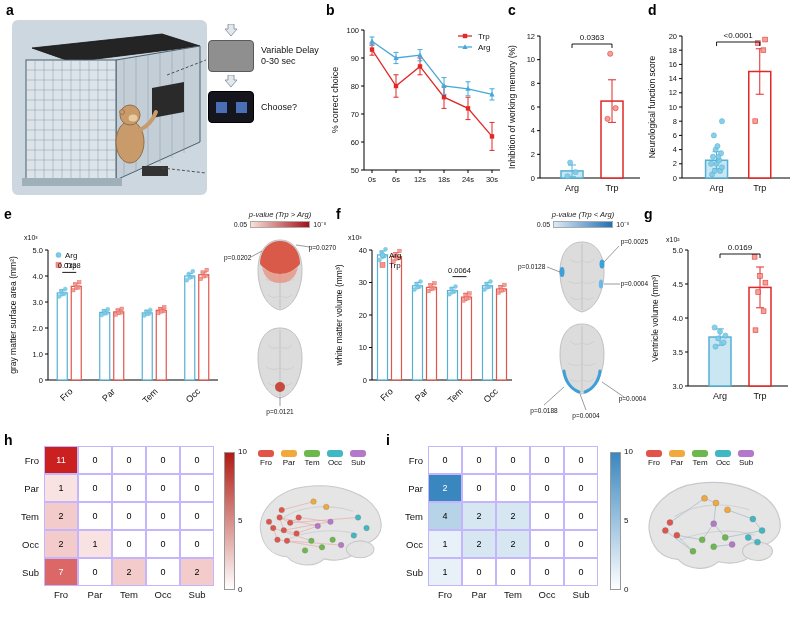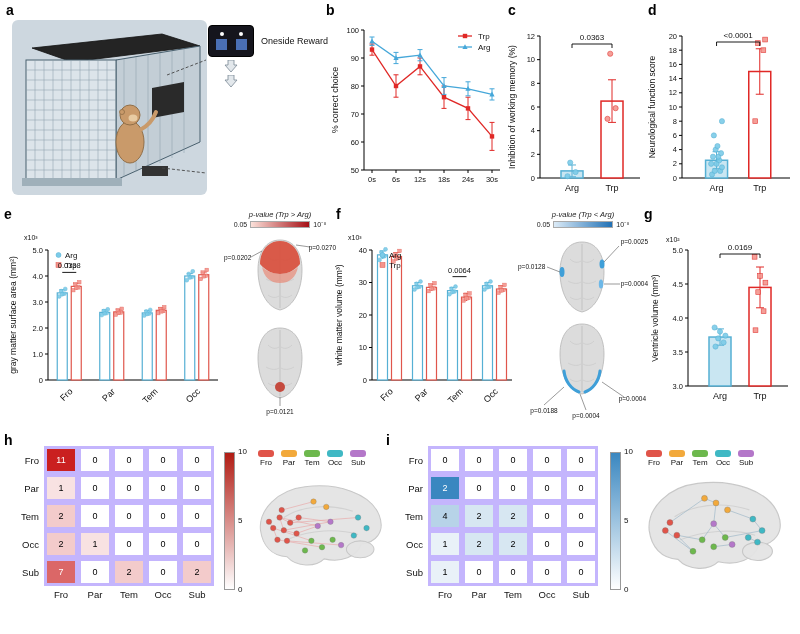--- a/index.html
+++ b/index.html
@@ -23,21 +23,21 @@
   .pv-block{position:absolute}
   .pv-block svg{position:static;display:block}
   .pv-title{font-size:7.5px;font-style:italic;text-align:center;color:#222;margin-bottom:1px}
   .pv-bar-row{display:flex;align-items:center;justify-content:center;gap:3px;font-size:7px;color:#222}
   .pv-grad{width:60px;height:7px;border:1px solid #aaa}
   .pv-grad.red{background:linear-gradient(to right,#fbe1da,#a50f15)}
   .pv-grad.blue{background:linear-gradient(to right,#dcebf7,#2171b5)}
   
   .hm-wrap{position:absolute}
   .hm{display:grid}
-  .hm-cell{border:3px solid #c4b5fd;display:flex;align-items:center;justify-content:center;font-size:9px}
+  .hm-cell{border:1px solid #c4b5fd;display:flex;align-items:center;justify-content:center;font-size:9px}
   .hm-rlab{display:flex;align-items:center;justify-content:flex-end;padding-right:5px;font-size:9.5px;color:#111}
   .hm-clab{display:flex;align-items:flex-start;justify-content:center;font-size:9.5px;padding-top:3px;color:#111}
   .cbar-wrap{position:absolute;display:flex;gap:3px}
   .cbar{width:11px;height:138px;border:1px solid #999}
   .cbar.red{background:linear-gradient(to bottom,#b11c14,#ffffff)}
   .cbar.blue{background:linear-gradient(to bottom,#3a87c0,#ffffff)}
   .cbar-ticks{position:relative;width:14px;font-size:8px;color:#111}
   .cbar-ticks span{position:absolute;left:0}
   
   .net-legend{position:absolute;display:flex;gap:7px;font-size:8px;color:#111}
@@ -102,39 +102,40 @@
     </g>
     <rect x="130" y="146" width="26" height="10" fill="#333"></rect>
     <rect x="10" y="158" width="100" height="8" fill="#9fb0ba"></rect>
     <g stroke="#444" stroke-width="0.9" stroke-dasharray="3,2">
       <line x1="155" y1="55" x2="194" y2="40"></line>
       <line x1="150" y1="148" x2="194" y2="153"></line>
     </g>
   </svg>
 
   <div class="task-col" style="left:208px;top:24px">
+    <svg class="step-arrow" width="14" height="13" viewBox="0 0 14 13">
+      <polygon points="4,0 10,0 10,5 13,5 7,12 1,5 4,5" fill="#e3e8ec" stroke="#7a8894" stroke-width="0.8"></polygon>
+    </svg>
+    <div class="task-row">
+      <div class="task-box gray"></div>
+      <div class="task-label">Variable Delay
+0-30 sec</div>
+    </div>
+    <svg class="step-arrow" width="14" height="13" viewBox="0 0 14 13">
+      <polygon points="4,0 10,0 10,5 13,5 7,12 1,5 4,5" fill="#e3e8ec" stroke="#7a8894" stroke-width="0.8"></polygon>
+    </svg>
     <div class="task-row">
       <div class="task-box dark">
-        <span class="dotpair">
-            <span class="wdot"></span>
-            <span class="wdot"></span>
-          </span>
         <span class="sqpair">
             <span class="bsq"></span>
             <span class="bsq"></span>
           </span>
       </div>
-      <div class="task-label">Oneside Reward</div>
-    </div>
-    <svg class="step-arrow" width="14" height="13" viewBox="0 0 14 13">
-      <polygon points="4,0 10,0 10,5 13,5 7,12 1,5 4,5" fill="#e3e8ec" stroke="#7a8894" stroke-width="0.8"></polygon>
-    </svg>
-    <svg class="step-arrow" width="14" height="13" viewBox="0 0 14 13">
-      <polygon points="4,0 10,0 10,5 13,5 7,12 1,5 4,5" fill="#e3e8ec" stroke="#7a8894" stroke-width="0.8"></polygon>
-    </svg>
+      <div class="task-label">Choose?</div>
+    </div>
   </div>
 
   <svg id="chart-b" style="left:328px;top:12px" width="180" height="196">
       <line x1="36" y1="18" x2="36" y2="158" stroke="#000"></line>
       <line x1="36" y1="158" x2="172" y2="158" stroke="#000"></line>
       <line x1="33" y1="158" x2="36" y2="158" stroke="#000"></line>
       <text x="31" y="160.5" font-size="7.5" fill="#111" text-anchor="end" font-family="Liberation Sans, sans-serif">50</text>
       <line x1="33" y1="130" x2="36" y2="130" stroke="#000"></line>
       <text x="31" y="132.5" font-size="7.5" fill="#111" text-anchor="end" font-family="Liberation Sans, sans-serif">60</text>
       <line x1="33" y1="102" x2="36" y2="102" stroke="#000"></line>

